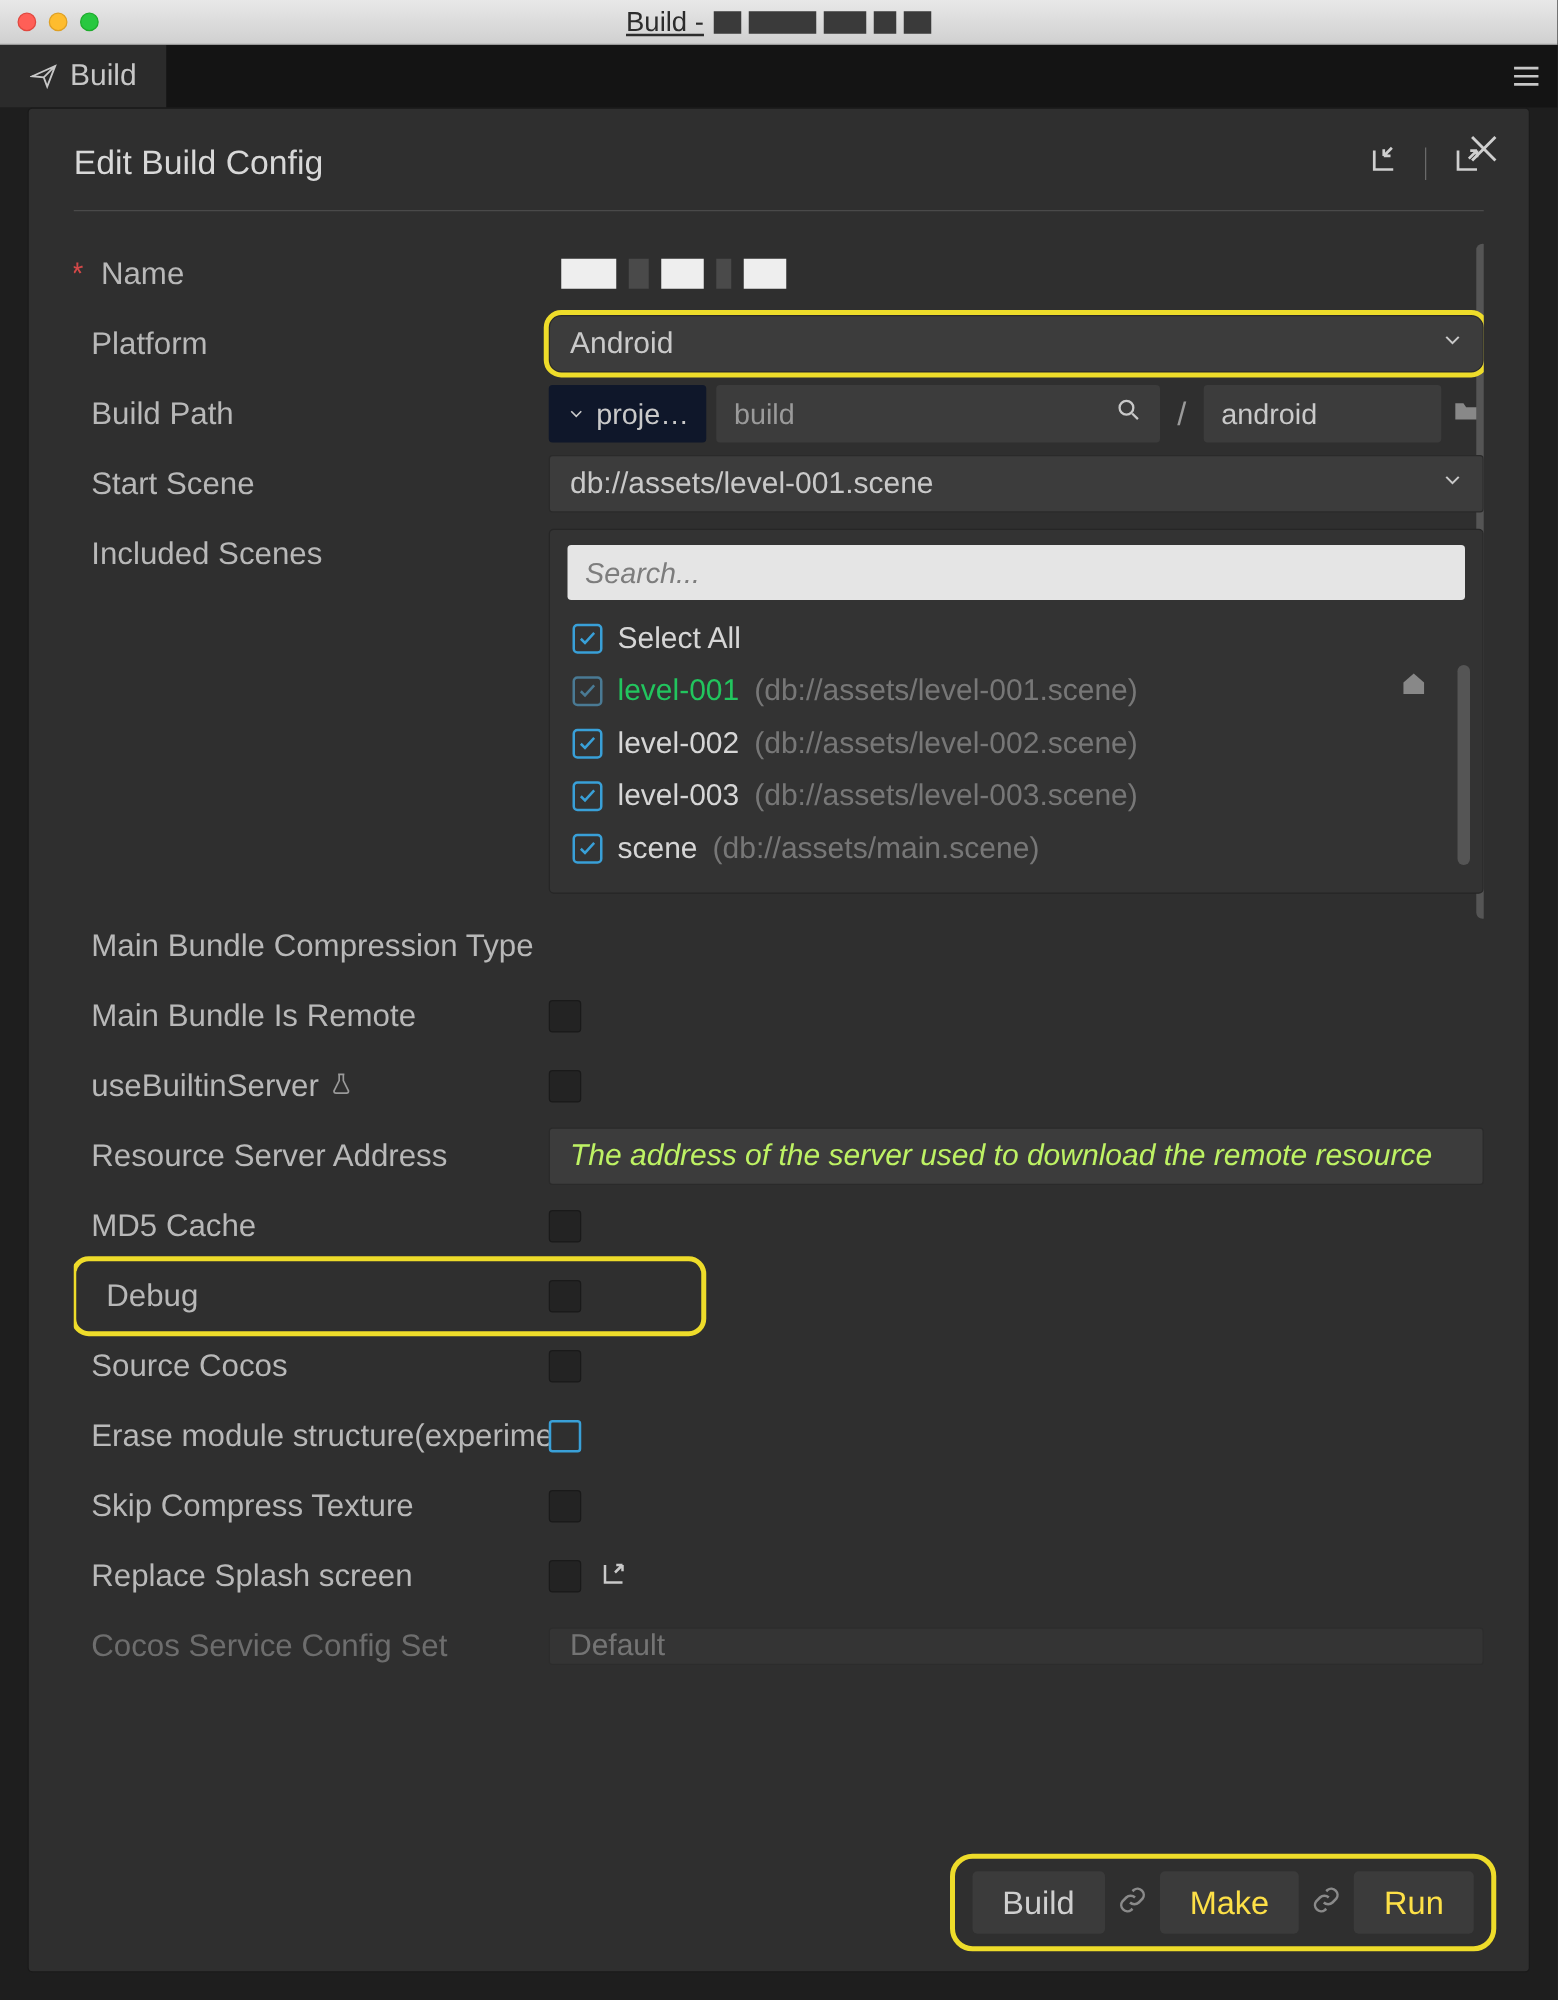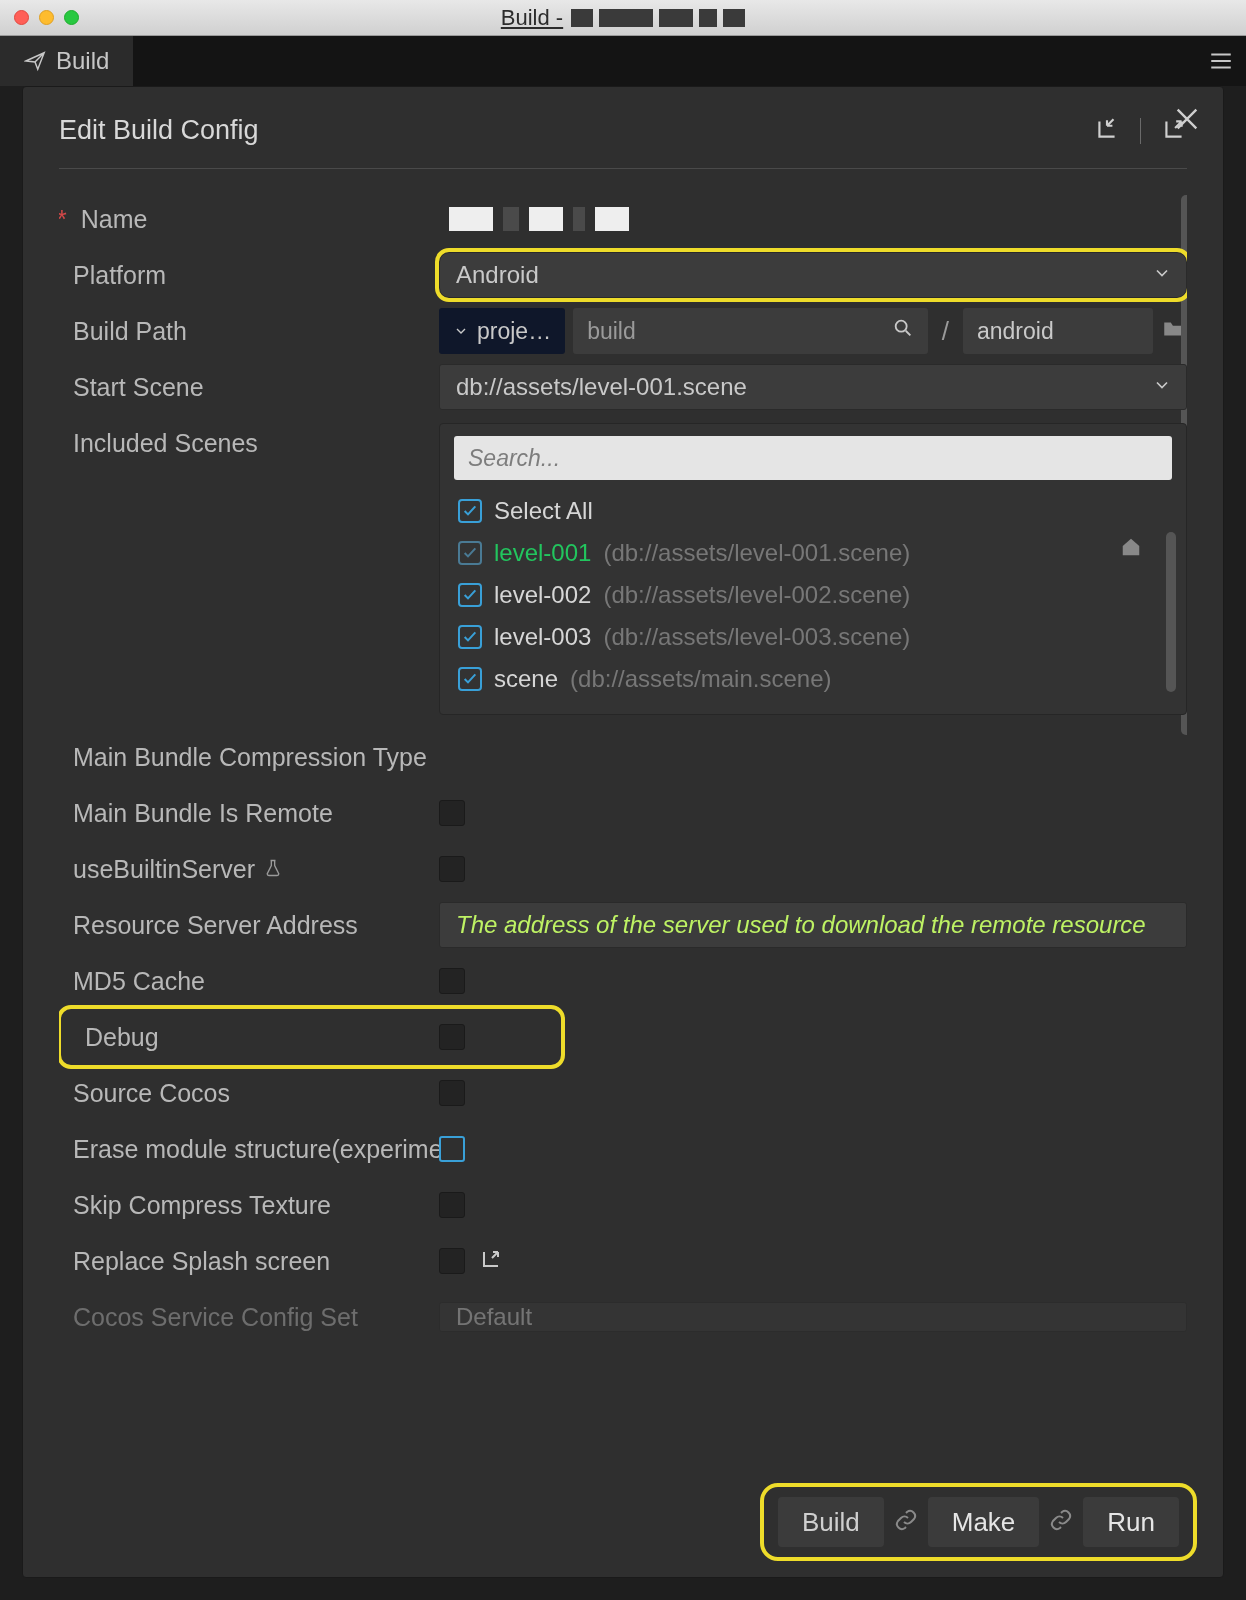--- a/index.html
+++ b/index.html
@@ -76,21 +76,21 @@
   
   
   .chk { width:26px; height:26px; background:#232323; border:1px solid #1a1a1a; border-radius:3px;}
   .chk.blue { border:2px solid #39a0d8; background:transparent;}
   .beaker svg{width:20px;height:20px;stroke:#9a9a9a;fill:none;stroke-width:1.6;}
   .ext-icon svg{width:24px;height:24px;stroke:#c9c9c9;fill:none;stroke-width:2;}
   .cut-row { color:#777; font-size:25px;}
   .footer { position:absolute; bottom:20px; right:30px; display:flex; align-items:center; gap:10px; padding:10px 14px;}
   .footer.hl-yellow{border-radius:14px;}
   .fbtn { background:#3b3b3b; color:#cfcfcf; font-size:26px; height:50px; padding:0 24px; display:flex; align-items:center; border-radius:4px;}
-  .fbtn.dim { color:#e5e5e5;}
+  .fbtn.dim { color:#fde047;}
   .link-ic svg{width:24px;height:24px;stroke:#8a8a8a;fill:none;stroke-width:2;}
   
   
   .name-censor { display:flex; gap:10px; align-items:center; height:46px; padding-left:10px;}
   .name-censor span{ background:#eee; height:24px;}
   .name-censor span.d{background:#4a4a4a;}
 </style>
 </head>
 <body>
 

